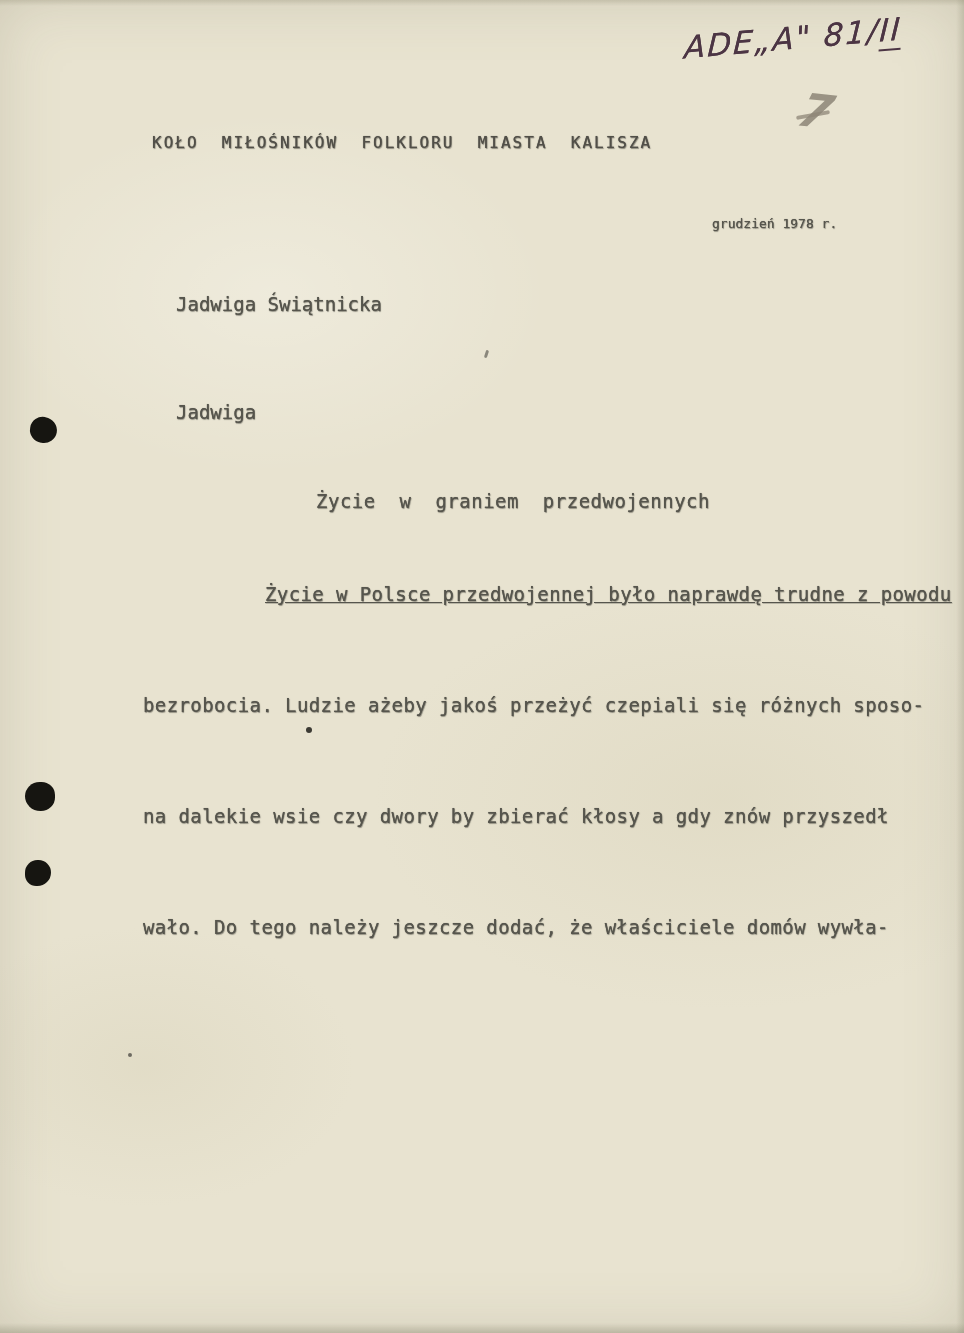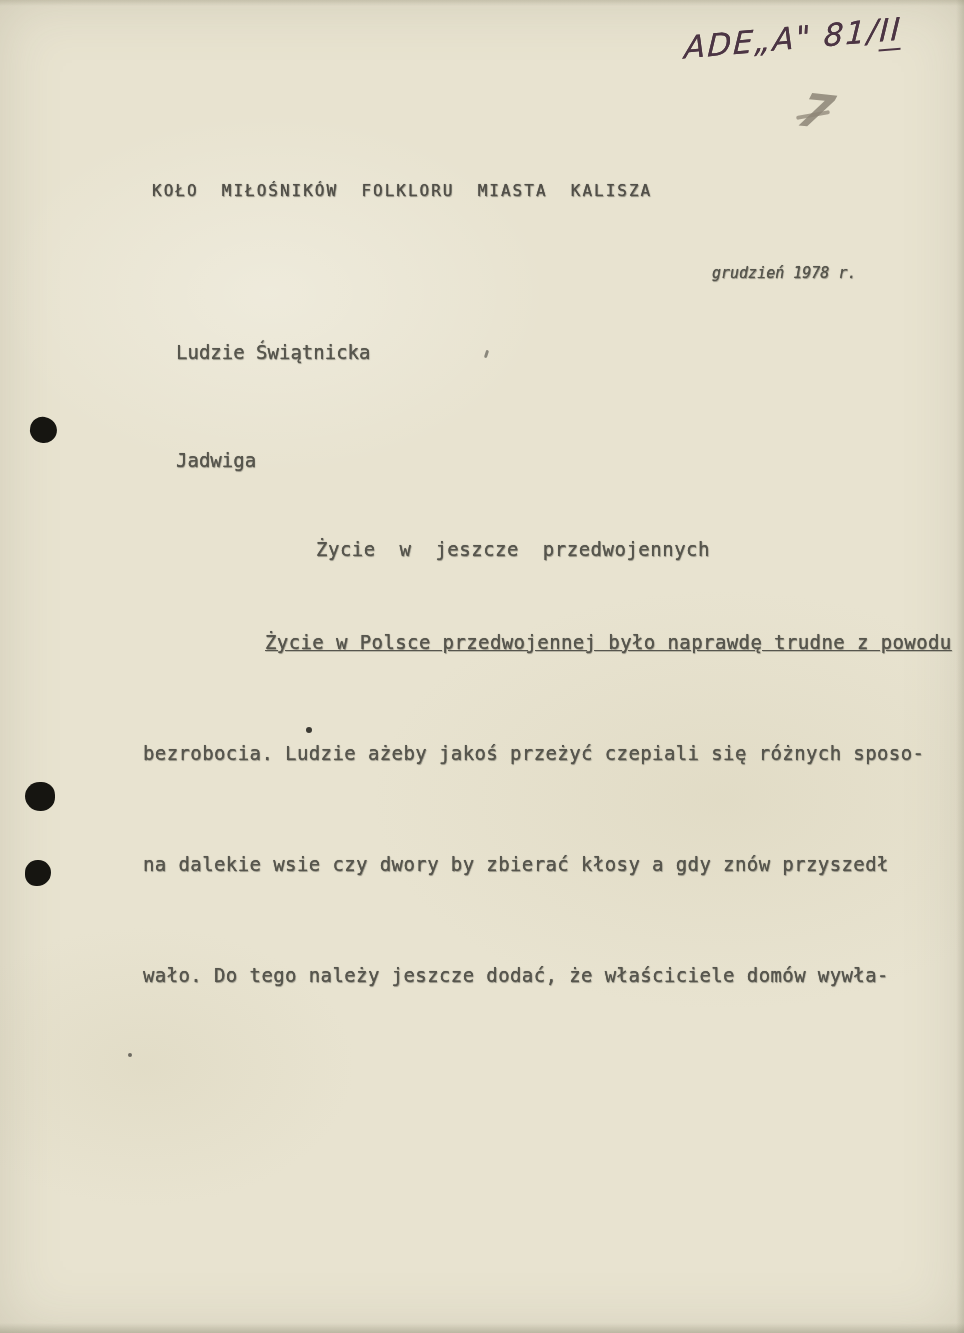--- a/index.html
+++ b/index.html
@@ -16,37 +16,35 @@
       linear-gradient(to top, rgba(140,138,115,0.40) 0px, rgba(140,138,115,0) 10px),
       linear-gradient(to left, rgba(140,138,115,0.28) 0px, rgba(140,138,115,0) 8px);
     box-shadow: inset 0 0 60px rgba(125,120,95,0.22);
     overflow:hidden;
     font-family:"DejaVu Sans Mono","Liberation Mono",monospace;
   }
   .tw{
     color:#56554d;
     text-shadow:0 0 0.7px #5a594f, 0.6px 0.6px 0.9px rgba(90,88,78,0.55);
     white-space:pre;
-    margin-top:48px;
   }
   .org{
     position:absolute;left:152px;top:133px;
     font-size:16px;letter-spacing:2px;color:#514f48;
     text-shadow:0 0 0.8px #55534c, 0.7px 0.7px 1px rgba(85,83,74,0.6);
     white-space:pre;
   }
   .author{
     position:absolute;left:176px;top:214px;
     font-size:19px;line-height:36px;
   }
   .author .row{white-space:pre;}
   .date{
     position:absolute;left:712px;top:216px;
-    font-size:15px;
-    font-style:italic;
+    font-size:13px;
   }
   .title{
     position:absolute;left:313px;top:406px;width:400px;
     text-align:center;font-size:19px;line-height:38px;letter-spacing:0.5px;
   }
   .bodytext{
     position:absolute;left:143px;top:502px;width:790px;
     font-size:19px;letter-spacing:0.4px;line-height:37px;
   }
   .tline{white-space:pre;}
@@ -98,28 +96,28 @@
   <div class="speck speck3"></div>
 
   <div class="hand"><span>ADE„A" 81/</span><span class="rnum">II</span></div>
 
   <div class="pencil">7</div>
   <div class="pencil-bar"></div>
 
   <div class="org tw">KOŁO  MIŁOŚNIKÓW  FOLKLORU  MIASTA  KALISZA</div>
 
   <div class="author tw">
-    <div class="row">Ludzie Świątnicka</div>
+    <div class="row">Jadwiga Świątnicka</div>
     <div class="row">Jadwiga</div>
   </div>
 
   <div class="date tw">grudzień 1978 r.</div>
 
   <div class="title tw">
-    <div>Życie  w  jeszcze  przedwojennych</div>
+    <div>Życie  w  graniem  przedwojennych</div>
   </div>
 
   <div class="bodytext tw">
     <div class="tline indent1">Życie w Polsce przedwojennej było naprawdę trudne z powodu</div>
     <div class="tline">bezrobocia. Ludzie ażeby jakoś przeżyć czepiali się różnych sposo-</div>
     <div class="tline">na dalekie wsie czy dwory by zbierać kłosy a gdy znów przyszedł</div>
     <div class="tline">wało. Do tego należy jeszcze dodać, że właściciele domów wywła-</div>
 
     
   </div>

